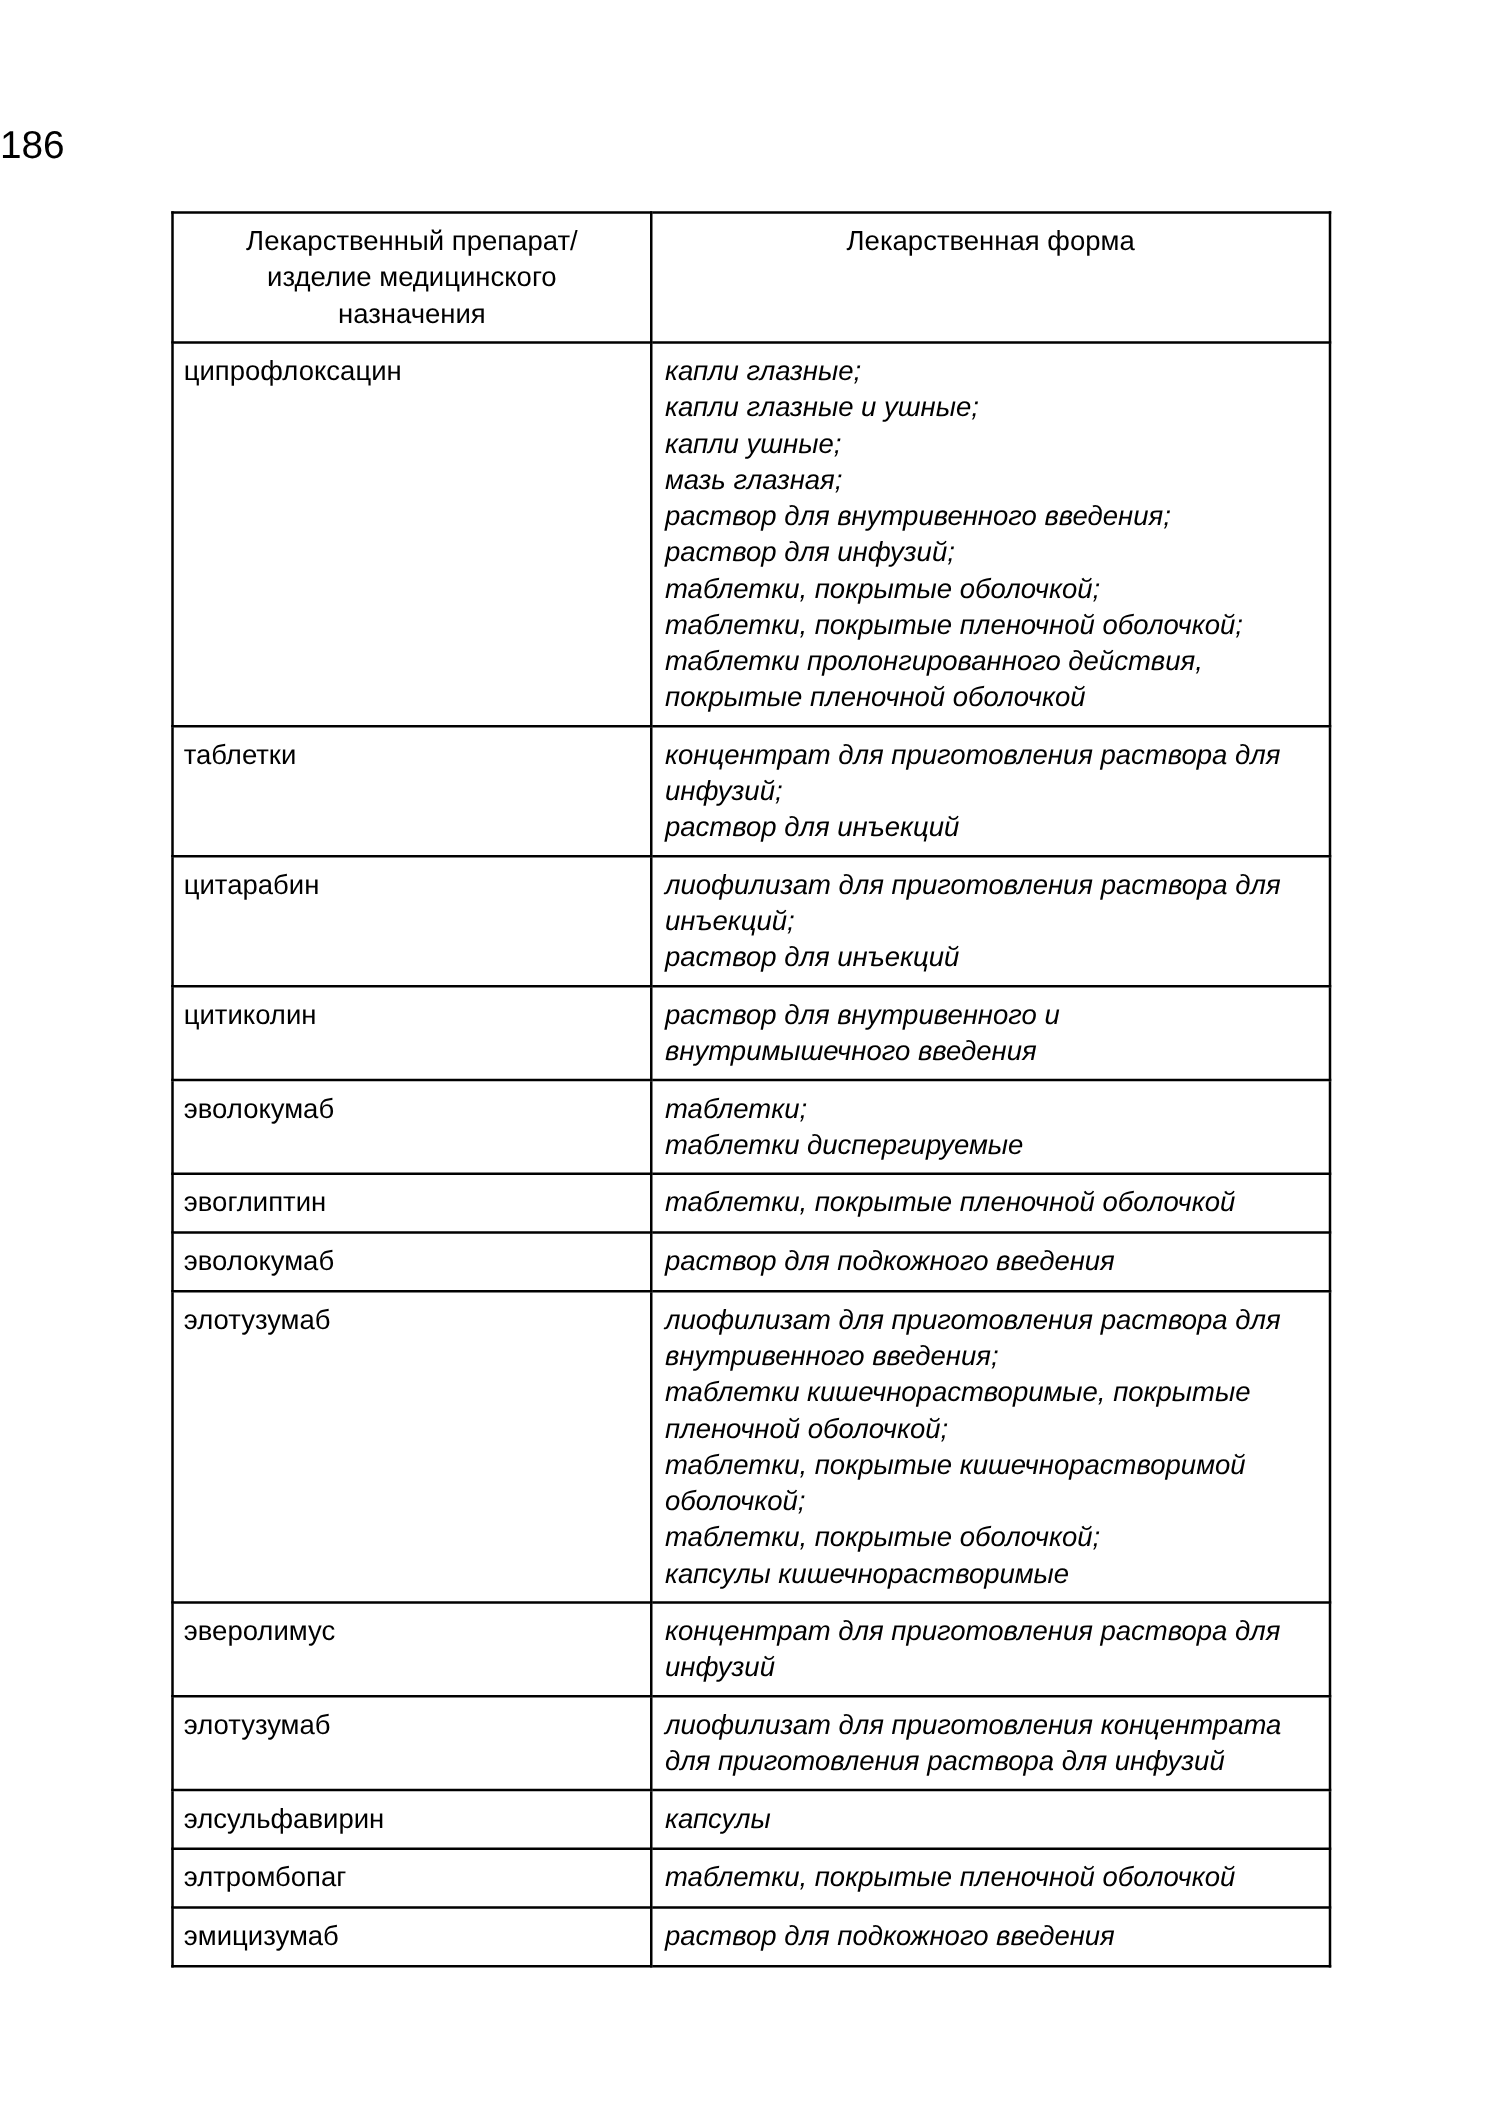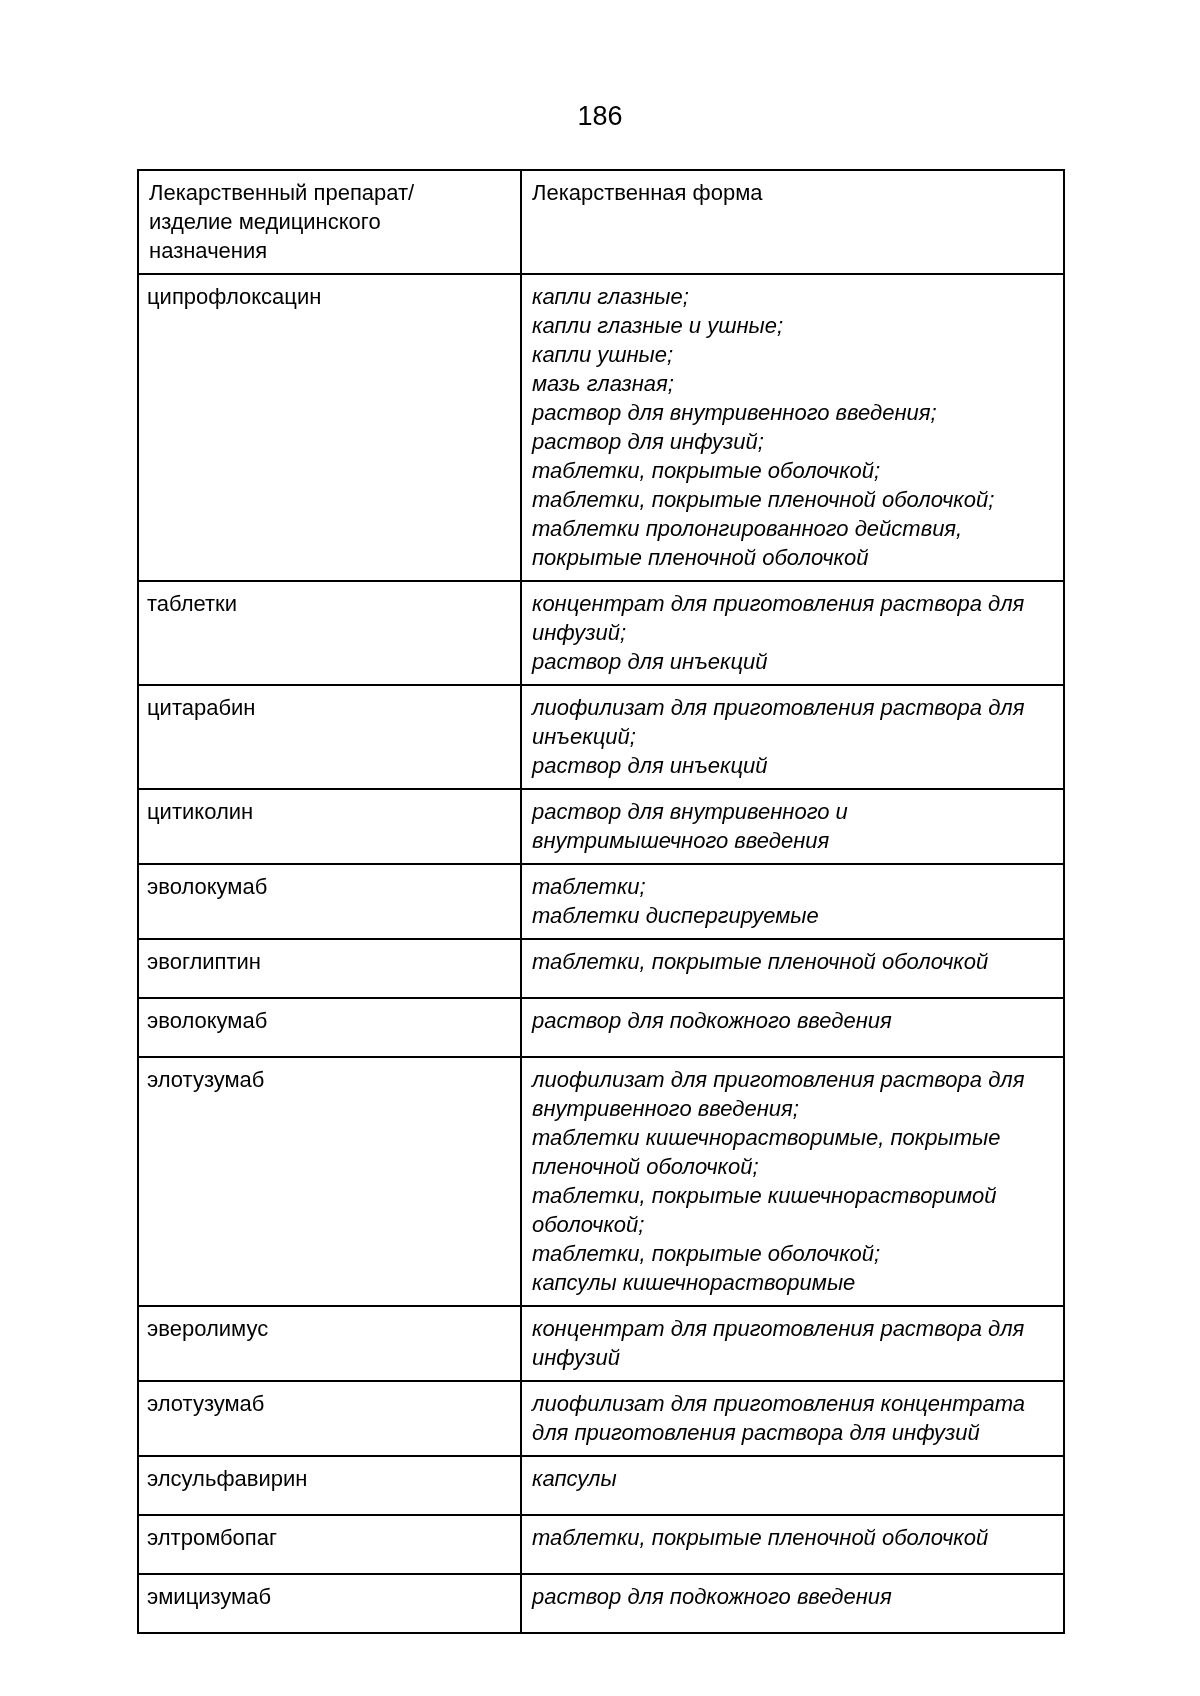--- a/index.html
+++ b/index.html
@@ -11,47 +11,47 @@
   }
   .page {
     position: relative;
     width: 1200px;
     height: 1696px;
     background: #ffffff;
     overflow: hidden;
   }
   .page-number {
     padding-top: 103px;
-    text-align: center;
-    font-size: 27px;
+    text-align: left;
+    font-size: 31px;
     line-height: 26px;
   }
   table.drug-table {
     border-collapse: collapse;
     margin: 40px 0 0 137px;
     width: 926px;
     table-layout: fixed;
   }
   table.drug-table th,
   table.drug-table td {
     border: 2px solid #000000;
     font-size: 22px;
     line-height: 29px;
     vertical-align: top;
     white-space: pre-line;
     font-weight: normal;
   }
   th.col1 { width: 383px; }
   th.col2 { width: 543px; margin-top: 28px; }
   table.drug-table th {
-    text-align: left;
+    text-align: center;
     padding: 7px 10px 8px 10px;
   }
   td.name-cell {
-    padding: 7px 10px 21px 8px;
+    padding: 7px 10px 9px 8px;
   }
   td.forms-cell {
     padding: 7px 10px 8px 10px;
     font-style: italic;
   }
 </style>
 </head>
 <body>
 
 <div class="page">

